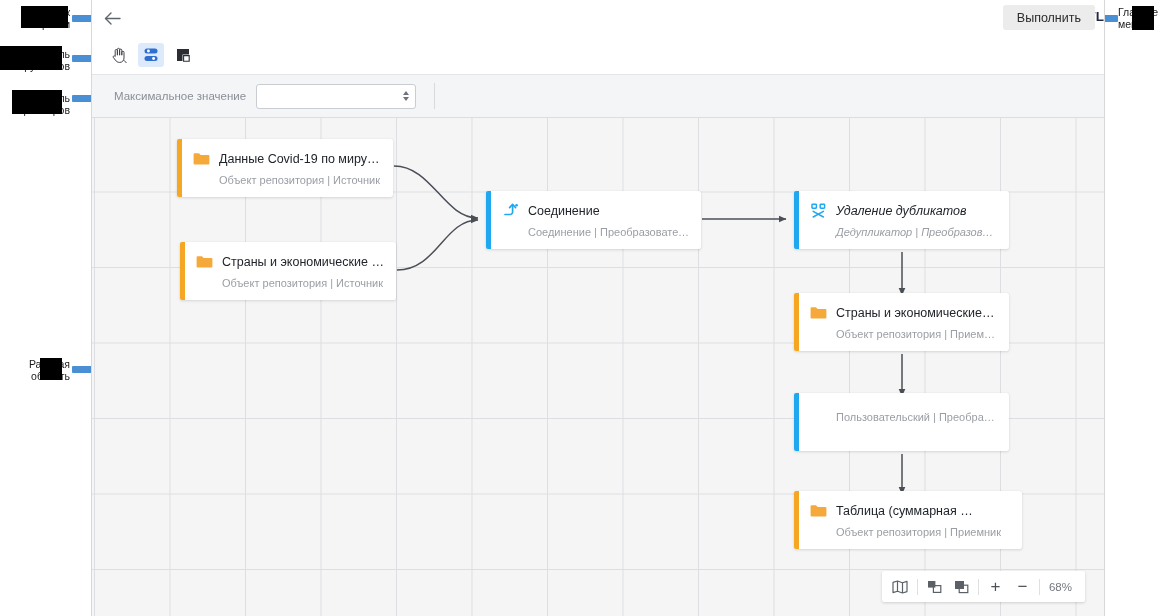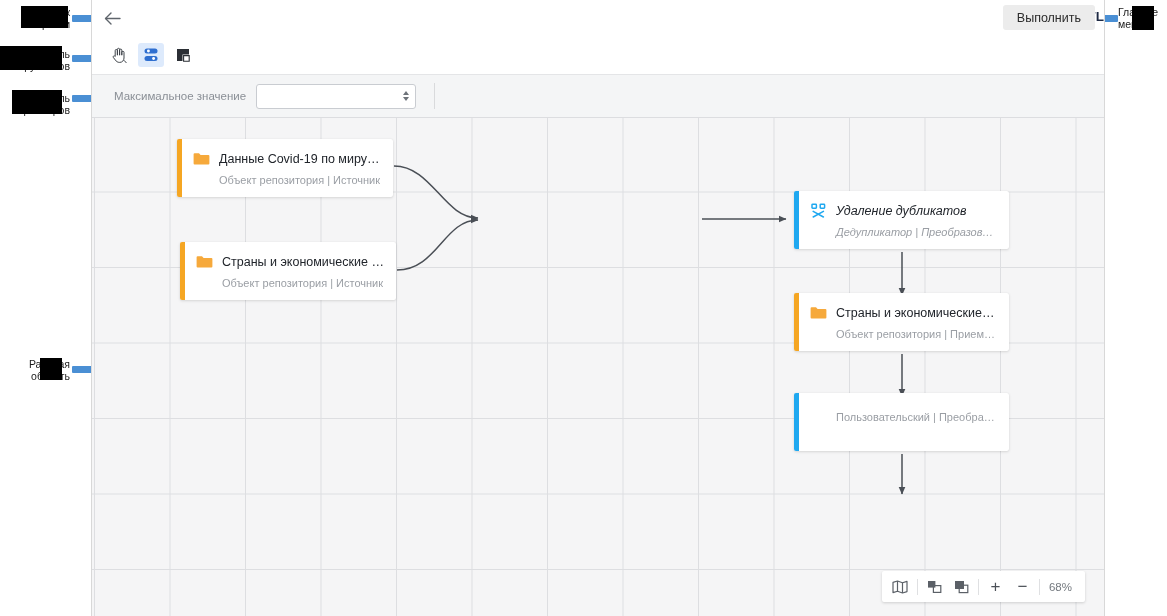--- a/index.html
+++ b/index.html
@@ -366,20 +366,36 @@
                 <path d="M0.6 2.2 a1 1 0 0 1 1-1 H6 l1.6 1.8 H15.4 a1 1 0 0 1 1 1 V11.6
                          a1 1 0 0 1-1 1 H1.6 a1 1 0 0 1-1-1 Z" fill="#f6a93b"></path>
               </svg>
             </span>
             <span class="node-title">Страны и экономические пок…</span>
           </div>
           <div class="node-sub">Объект репозитория | Источник</div>
         </div>
       </div>
 
+      <div class="node" style="left:394px; top:73px; width:215px; height:58px;">
+        <div class="node-accent" style="background:#1fa8f0;"></div>
+        <div class="node-body">
+          <div class="node-title-row">
+            <span class="node-icon">
+              <svg width="16" height="15" viewBox="0 0 16 15">
+                <path d="M2 11.5 H7 a2.6 2.6 0 0 0 2.6-2.6 V3.6" fill="none" stroke="#1fa8f0" stroke-width="1.7" stroke-linecap="round"></path>
+                <path d="M6.6 4.6 L9.6 1.4 L12.6 4.6" fill="none" stroke="#1fa8f0" stroke-width="1.7" stroke-linecap="round" stroke-linejoin="round"></path>
+                <circle cx="13.6" cy="2.2" r="1.3" fill="#1fa8f0"></circle>
+              </svg>
+            </span>
+            <span class="node-title">Соединение</span>
+          </div>
+          <div class="node-sub">Соединение | Преобразователь</div>
+        </div>
+      </div>
 
       <div class="node" style="left:702px; top:73px; width:215px; height:58px;font-style:italic;">
         <div class="node-accent" style="background:#1fa8f0;"></div>
         <div class="node-body">
           <div class="node-title-row">
             <span class="node-icon">
               <svg width="16" height="15" viewBox="0 0 16 15">
                 <rect x="1" y="1.2" width="4.4" height="4" rx="0.7" fill="none" stroke="#1fa8f0" stroke-width="1.5"></rect>
                 <rect x="9.2" y="1.2" width="4.4" height="4" rx="0.7" fill="none" stroke="#1fa8f0" stroke-width="1.5"></rect>
                 <path d="M2.2 8.4 L12.4 14" stroke="#1fa8f0" stroke-width="1.5" stroke-linecap="round"></path>
@@ -408,20 +424,35 @@
         </div>
       </div>
 
       <div class="node" style="left:702px; top:275px; width:215px; height:58px;">
         <div class="node-accent" style="background:#1fa8f0;"></div>
         <div class="node-body">
           <div class="node-sub">Пользовательский | Преобразова…</div>
         </div>
       </div>
 
+      <div class="node" style="left:702px; top:373px; width:228px; height:58px;">
+        <div class="node-accent" style="background:#f5a623;"></div>
+        <div class="node-body">
+          <div class="node-title-row">
+            <span class="node-icon">
+              <svg width="17" height="14" viewBox="0 0 17 14">
+                <path d="M0.6 2.2 a1 1 0 0 1 1-1 H6 l1.6 1.8 H15.4 a1 1 0 0 1 1 1 V11.6
+                         a1 1 0 0 1-1 1 H1.6 a1 1 0 0 1-1-1 Z" fill="#f6a93b"></path>
+              </svg>
+            </span>
+            <span class="node-title">Таблица (суммарная …</span>
+          </div>
+          <div class="node-sub">Объект репозитория | Приемник</div>
+        </div>
+      </div>
 
       <div id="zoom-bar">
         <div class="zbtn">
           <svg width="16" height="14" viewBox="0 0 16 14">
             <path d="M1 2.4 L5.5 1 L10.5 2.8 L15 1.4 V11.6 L10.5 13 L5.5 11.2 L1 12.6 Z" fill="none" stroke="#5b6067" stroke-width="1.2" stroke-linejoin="round"></path>
             <path d="M5.5 1 V11.2 M10.5 2.8 V13" stroke="#5b6067" stroke-width="1.2"></path>
           </svg>
         </div>
         <div class="zdiv"></div>
         <div class="zbtn">

